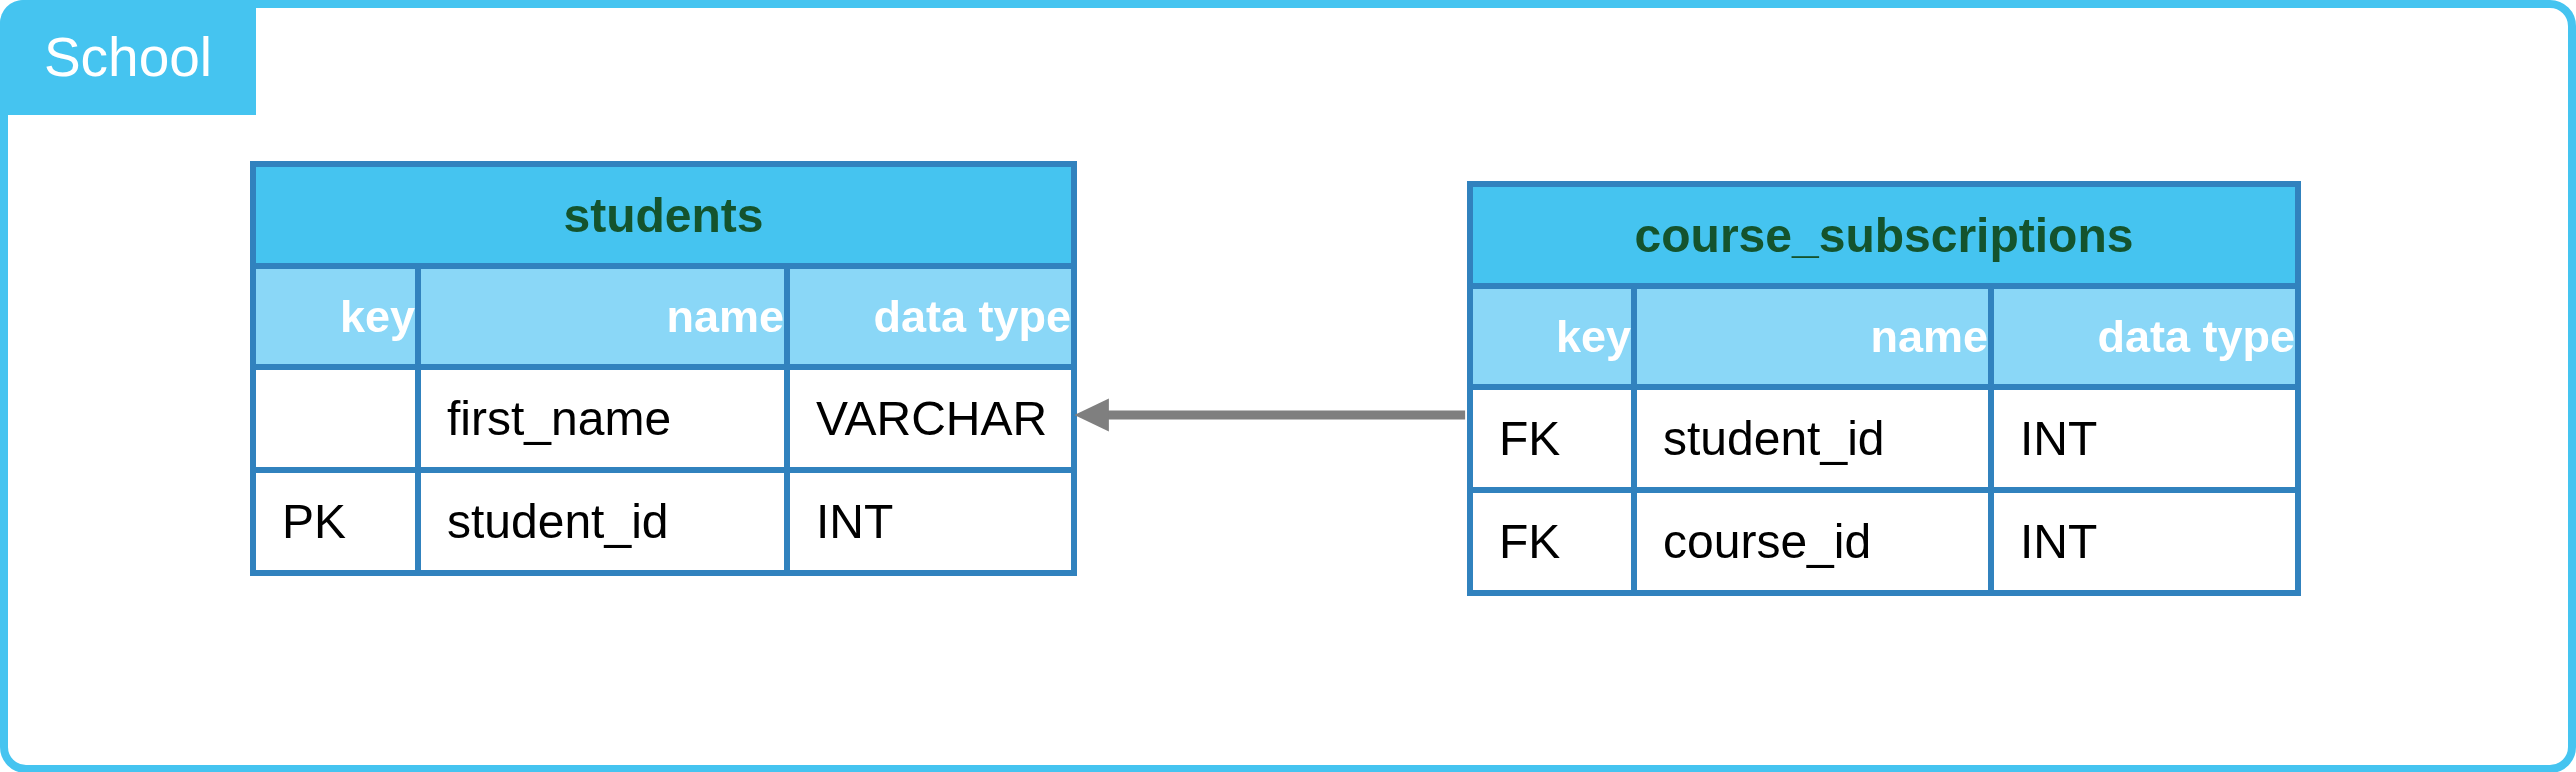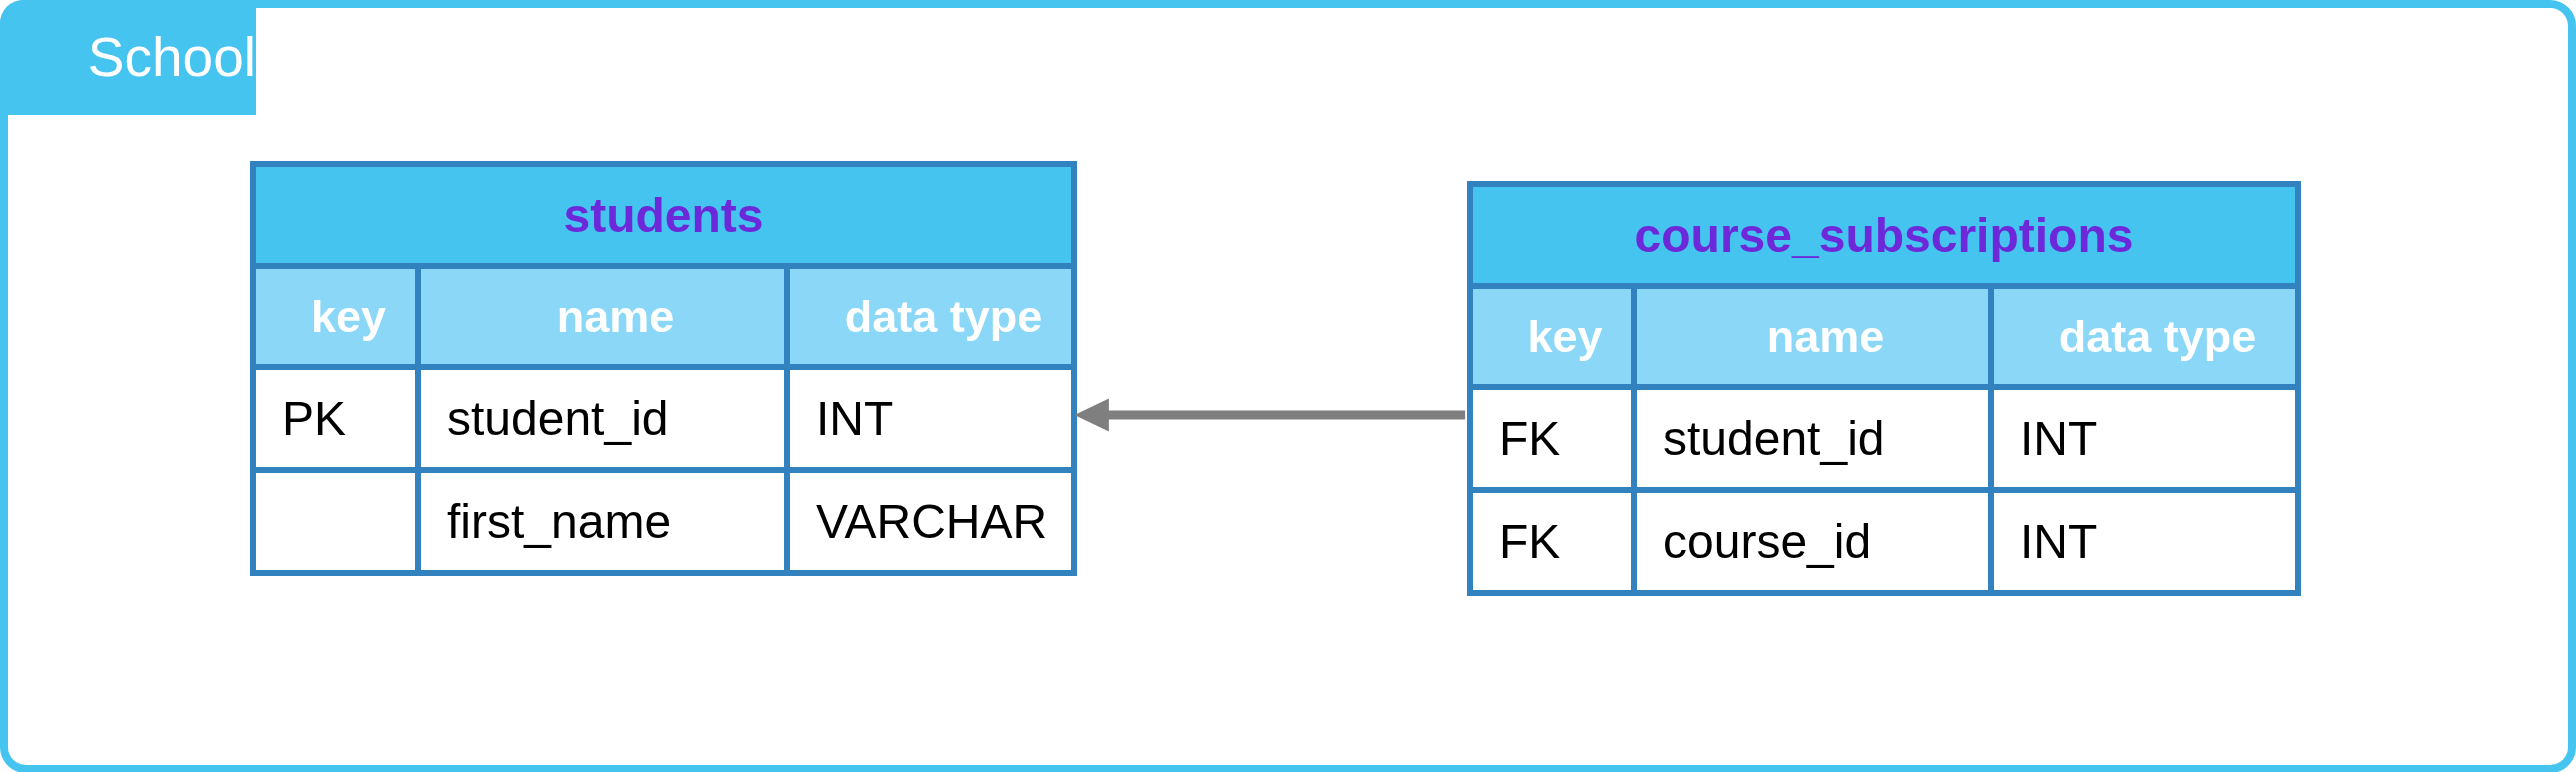--- a/index.html
+++ b/index.html
@@ -21,21 +21,21 @@
     background: transparent;
   }
   .frame-tab {
     position: absolute;
     left: 0; top: 0;
     width: 256px; height: 115px;
     background: var(--accent-blue, #45C4F0);
     border-radius: 23px 0 0 0;
     display: flex;
     align-items: center;
-    justify-content: flex-end;
+    justify-content: center;
   }
   .frame-tab span {
     color: #ffffff;
     font-size: 55px;
     font-weight: 400;
     line-height: 1;
   }
 
   
   table.er {
@@ -45,32 +45,32 @@
     background: #ffffff;
   }
   table.er td {
     border: 6.8px solid var(--table-border, #3182BE);
     vertical-align: middle;
     overflow: hidden;
     white-space: nowrap;
   }
   table.er td.title-cell {
     background: var(--accent-blue, #45C4F0);
-    color: #6d28d9;
+    color: #14532d;
     font-size: 48px;
     font-weight: 700;
     text-align: center;
     height: 102px;
   }
   table.er tr.col-header td {
     background: var(--column-header-fill, #8AD7F7);
     color: #ffffff;
     font-size: 45px;
     font-weight: 700;
-    text-align: center;
+    text-align: right;
     padding-left: 26px;
     height: 101px;
   }
   table.er tr.body-row td {
     background: #ffffff;
     color: #000000;
     font-size: 48px;
     font-weight: 400;
     text-align: left;
     padding-left: 26px;
@@ -107,28 +107,28 @@
     <tbody>
       <tr class="title-row">
         <td colspan="3" class="title-cell">students</td>
       </tr>
       <tr class="col-header">
         <td>key</td>
         <td>name</td>
         <td>data type</td>
       </tr>
       <tr class="body-row">
+        <td></td>
+        <td>first_name</td>
+        <td>VARCHAR</td>
+      </tr>
+      <tr class="body-row">
         <td>PK</td>
         <td>student_id</td>
         <td>INT</td>
-      </tr>
-      <tr class="body-row">
-        <td></td>
-        <td>first_name</td>
-        <td>VARCHAR</td>
       </tr>
     </tbody>
   </table>
 
   <table class="er" id="course-subscriptions-table">
     <colgroup>
       <col style="width:164px">
         <col style="width:357px">
         <col style="width:307px">
     </colgroup>

